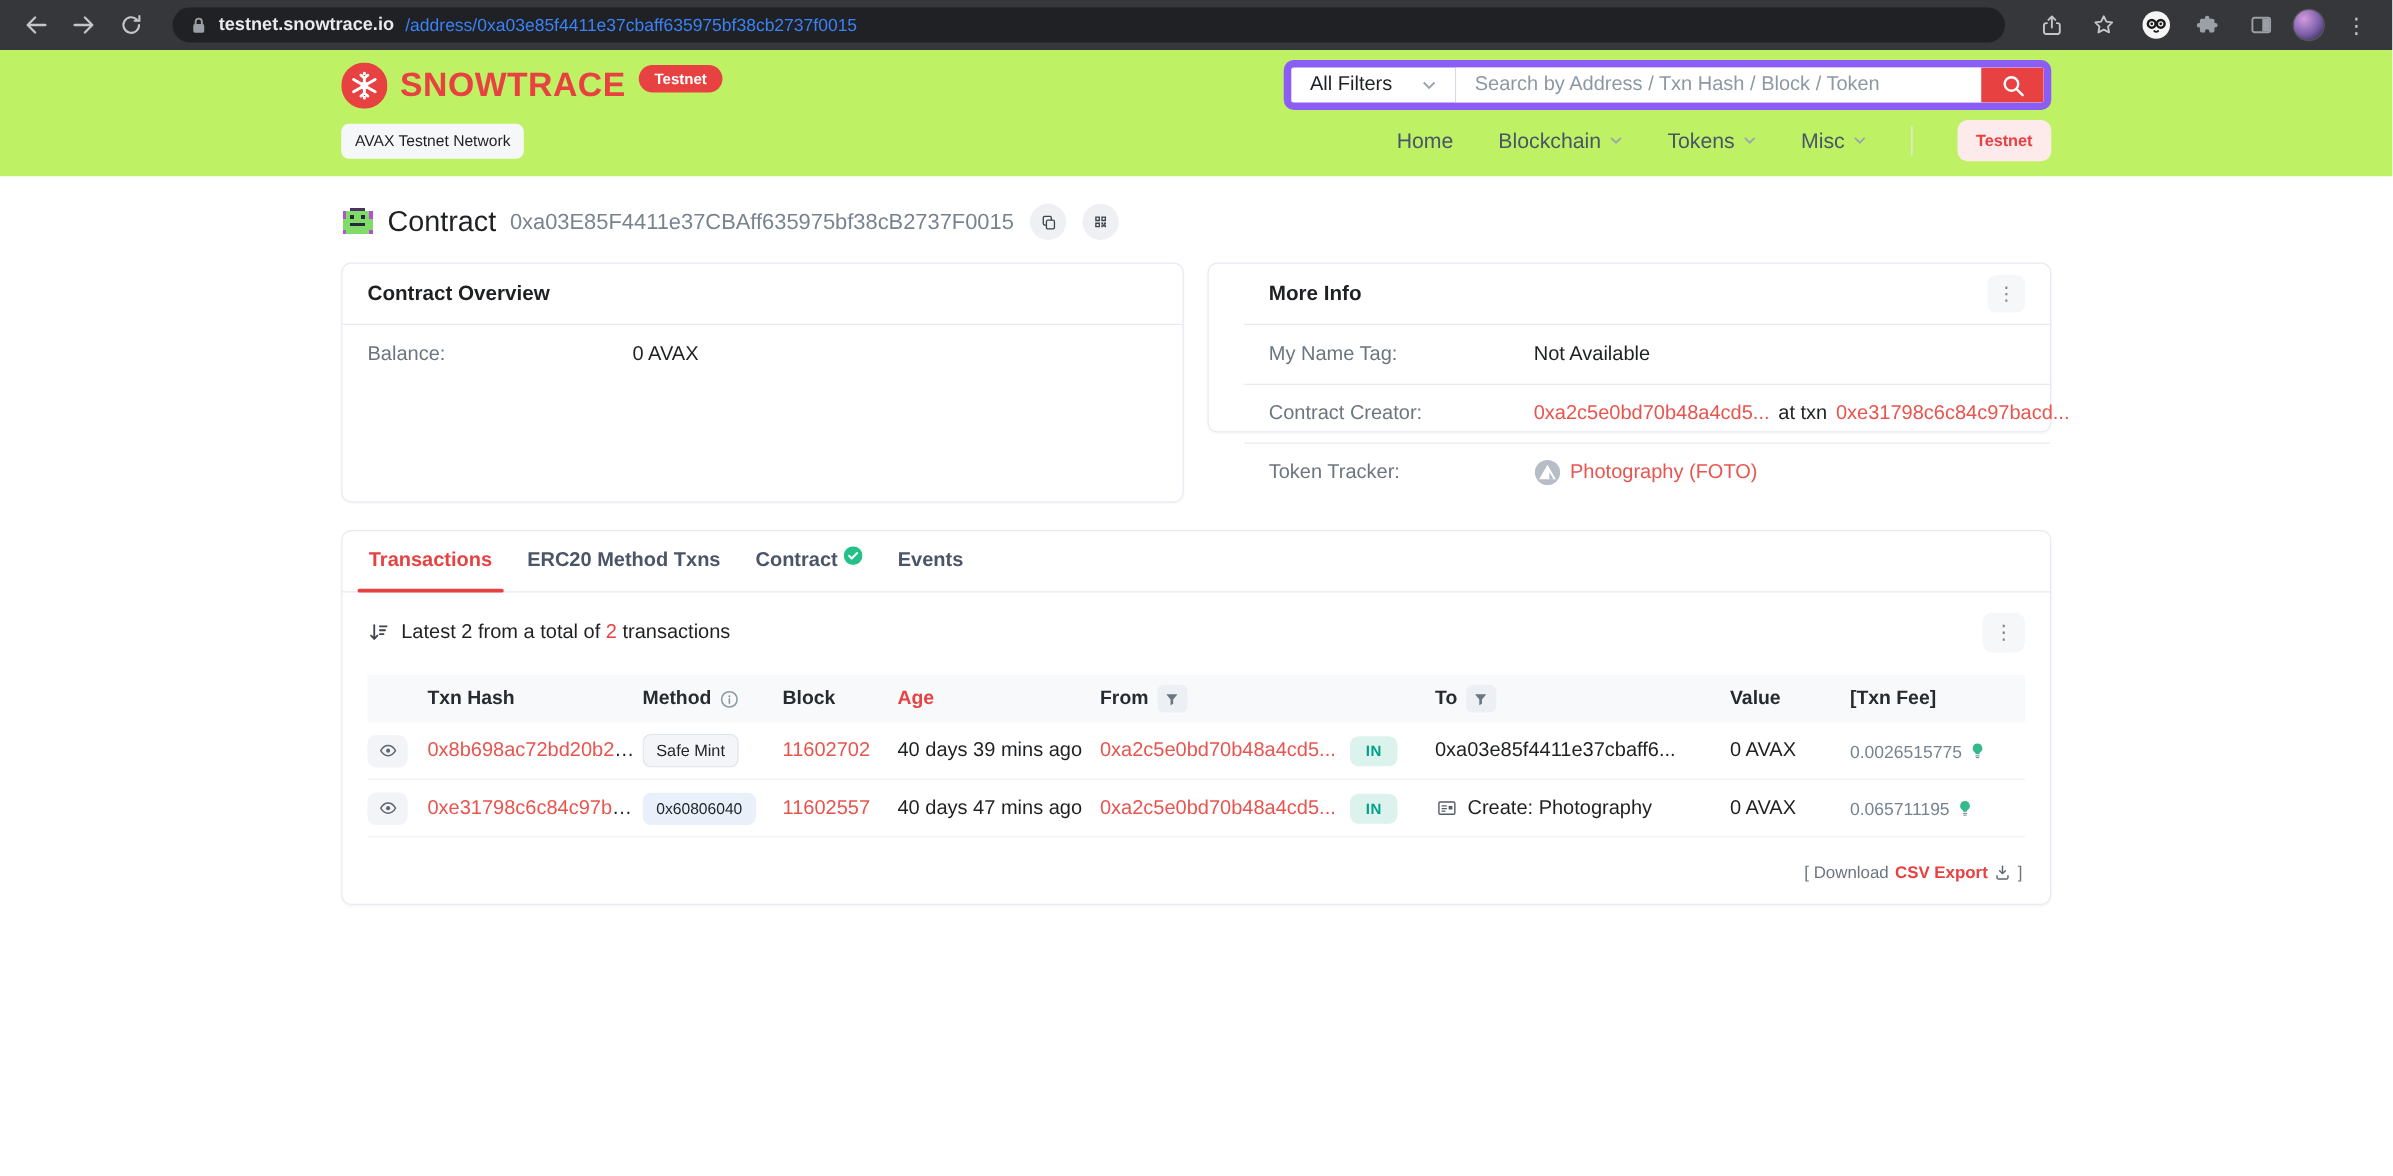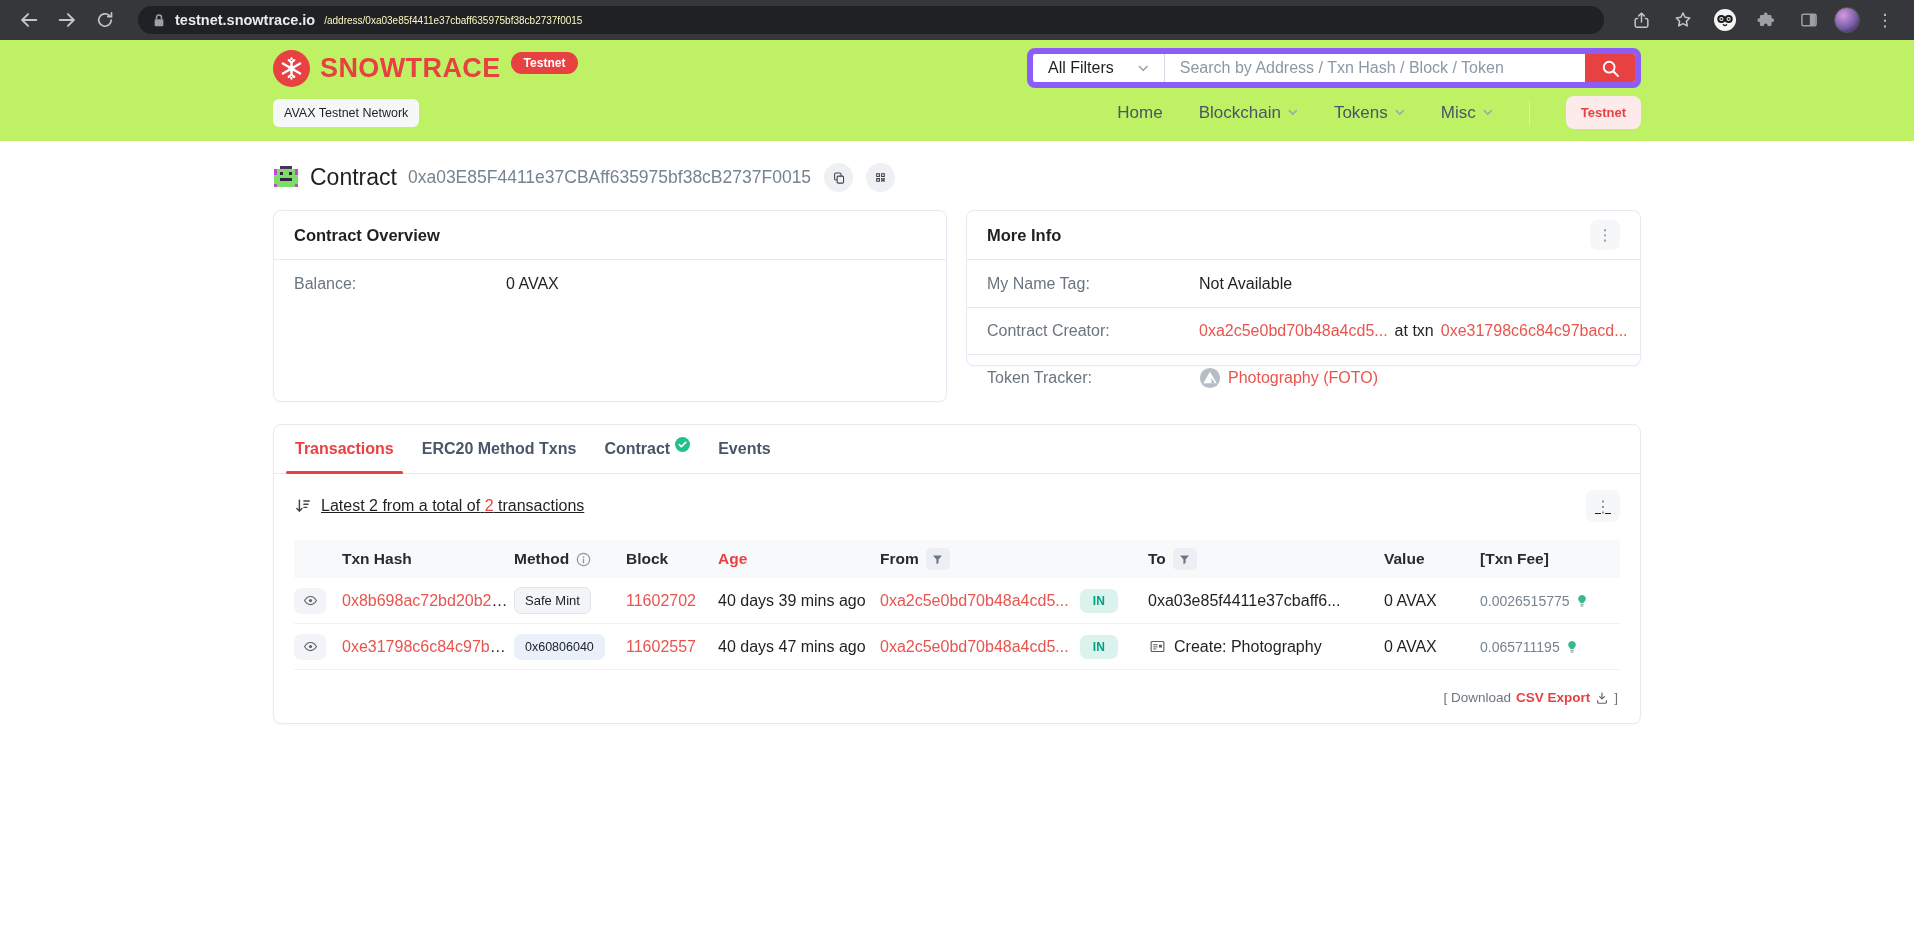--- a/index.html
+++ b/index.html
@@ -15,21 +15,21 @@
     --in-bg:#dcf2ec; --in-text:#00a186;
     --chrome-bg:#36373a; --chrome-pill:#202124;
     --border:#e7eaf3; --muted:#6c757d;
   }
 
   
   .chrome{height:40px;background:var(--chrome-bg);display:flex;align-items:center;padding:0 12px;gap:4px;}
   .nav-ico{width:34px;height:32px;display:flex;align-items:center;justify-content:center;border-radius:50%;}
   .urlbar{flex:1;height:28px;background:var(--chrome-pill);border-radius:14px;margin:0 12px;display:flex;align-items:center;padding:0 14px;gap:9px;min-width:0;}
   .url-host{color:#e9eaed;font-size:14.5px;font-weight:700;white-space:nowrap;}
-  .url-path{color:#fef9c3;font-size:10px;white-space:nowrap;overflow:hidden;text-overflow:ellipsis;}
+  .url-path{color:#3b82f6;font-size:14px;white-space:nowrap;overflow:hidden;text-overflow:ellipsis;}
   .chrome-right{display:flex;align-items:center;gap:8px;padding-left:4px;}
   .avatar{width:26px;height:26px;border-radius:50%;background:radial-gradient(circle at 35% 30%,#d29ae0,#7a5ea8 55%,#241f3a);border:1px solid #555;}
 
   
   .container{width:1368px;margin:0 auto;}
   .site-header{background:#bef264;padding:8px 0 12px;}
   .header-top{display:flex;justify-content:space-between;align-items:center;}
   .brand{display:flex;align-items:center;gap:10px;}
   .logo-text{font-size:27px;font-weight:800;color:var(--brand-red);letter-spacing:.4px;}
   .logo-badge{background:var(--brand-red);color:#fff;font-size:12px;font-weight:700;padding:4px 13px;border-radius:12px;align-self:flex-start;margin-top:2px;}
@@ -48,40 +48,40 @@
   
   .page-title{display:flex;align-items:center;gap:11px;margin-top:22px;}
   .pt-label{font-size:23px;color:#1e2022;font-weight:500;}
   .pt-address{font-size:17.5px;color:#77838f;}
   .icon-circle{width:29px;height:29px;border-radius:50%;background:#eef0f4;display:flex;align-items:center;justify-content:center;cursor:pointer;margin-left:2px;}
 
   
   .cards-row{display:flex;gap:19px;margin-top:18px;}
   .card{background:#fff;border:1px solid var(--border);border-radius:8px;box-shadow:0 1px 2px rgba(33,40,50,.03);}
   .overview-card{width:710px;height:192px;}
-  .moreinfo-card{width:675px;height:156px;}
+  .moreinfo-card{width:675px;height:136px;padding-left:28px;}
   .card-header{height:49px;display:flex;align-items:center;justify-content:space-between;padding:0 20px;border-bottom:1px solid var(--border);}
   .card-title{font-size:16.5px;font-weight:700;color:#1e2022;}
   .kebab-btn{width:30px;height:30px;border-radius:7px;background:#f6f7f9;color:#7c8692;display:flex;align-items:center;justify-content:center;font-size:15px;cursor:pointer;}
   .kv-row{display:flex;align-items:center;padding:0 20px;height:47px;font-size:16px;}
   .kv-row + .kv-row{border-top:1px solid var(--border);}
   .kv-label{width:212px;color:var(--muted);flex:none;}
   .kv-value{color:#1e2022;display:flex;align-items:center;gap:7px;white-space:nowrap;}
   .link{color:var(--link-red);text-decoration:none;cursor:pointer;}
   .token-ico{width:22px;height:22px;flex:none;}
 
   
   .txns-card{margin-top:22px;padding-bottom:10px;}
   .tabs{display:flex;align-items:stretch;padding:0 7px;border-bottom:1px solid var(--border);height:49px;}
   .tab{padding:0 14px;display:flex;align-items:center;font-size:16px;font-weight:600;color:#4a5568;position:relative;cursor:pointer;gap:5px;}
   .tab.active{color:var(--brand-red);}
   .tab.active::after{content:"";position:absolute;left:5px;right:5px;bottom:-1px;height:3px;background:var(--brand-red);border-radius:2px;}
   .tab .check{margin-top:-10px;}
   .txns-body{padding:16px 20px 0;}
-  .summary-row{display:flex;justify-content:space-between;align-items:center;margin-bottom:18px;text-decoration:underline;}
+  .summary-row{display:flex;justify-content:space-between;align-items:center;margin-bottom:18px;}
   .summary-left{display:flex;align-items:center;gap:9px;font-size:16px;color:#1e2022;}
   .count-red{color:var(--brand-red);}
   .panel-kebab{width:34px;height:32px;border-radius:8px;background:#f6f7f9;color:#7c8692;display:flex;align-items:center;justify-content:center;font-size:16px;cursor:pointer;}
 
   .trow{display:grid;grid-template-columns:44px 168px 108px 88px 158px 196px 64px 232px 92px 1fr;align-items:center;column-gap:4px;}
   .thead{height:38px;background:#f8f9fa;font-size:15.5px;font-weight:700;color:#262b31;}
   .th{display:flex;align-items:center;gap:7px;}
   .th.age{color:var(--brand-red);cursor:pointer;}
   .funnel-box{width:24px;height:22px;border-radius:5px;background:#eceff3;display:flex;align-items:center;justify-content:center;cursor:pointer;}
   .tbody-row{height:46px;border-bottom:1px solid #eef1f6;font-size:16px;}

